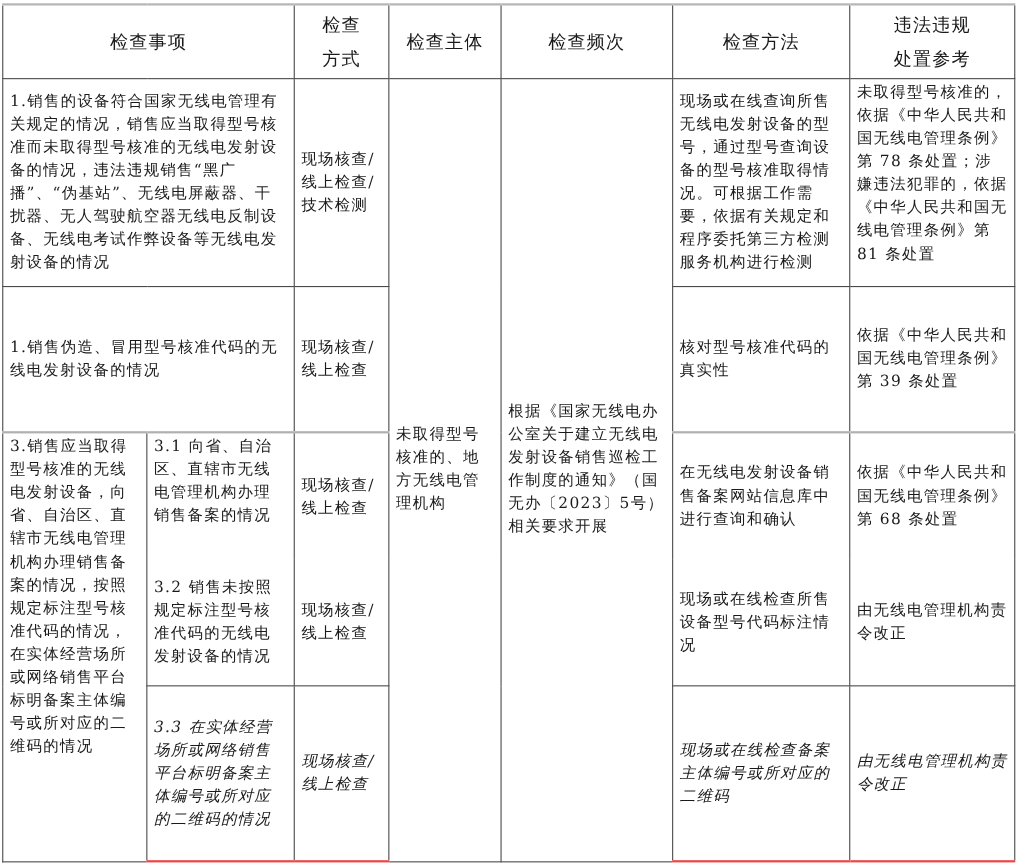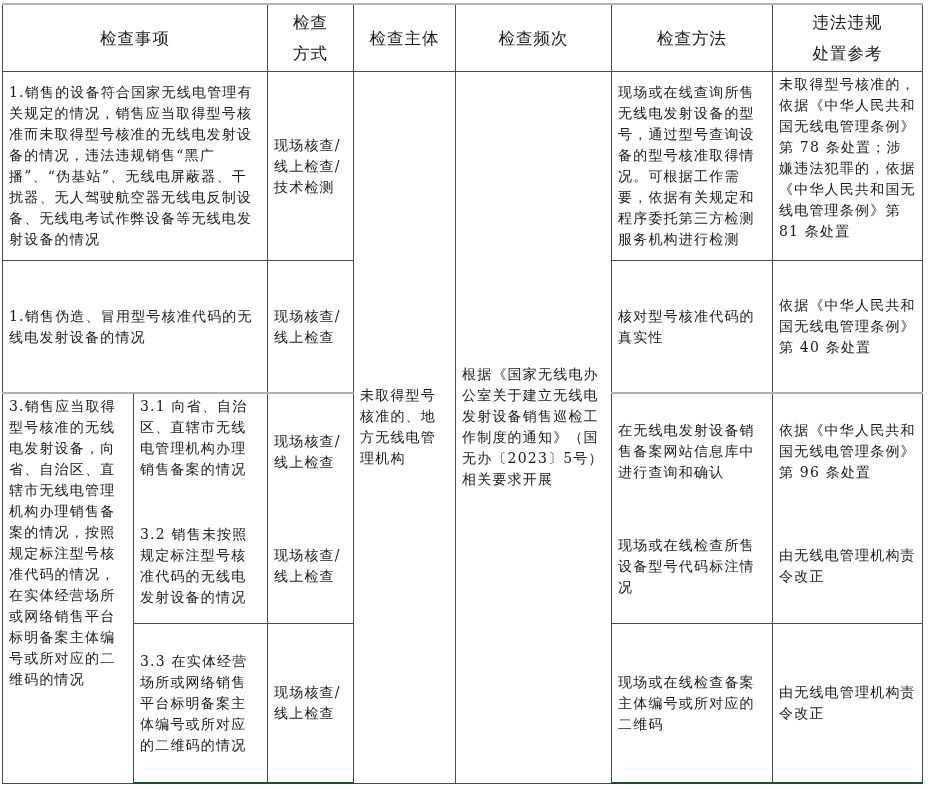--- a/index.html
+++ b/index.html
@@ -27,21 +27,21 @@
     text-align: center;
     letter-spacing: 1px;
     height: 66px;
     border-top: 2px solid #b5b5b5;
   }
   table.grid tr.r1 td { height: 186px; }
   table.grid tr.r2 td { height: 131px; }
   table.grid tr.r3a td { height: 113px; }
   table.grid tr.r3b td { height: 114px; margin-left: 36px; }
   table.grid tr.r3c td { height: 158px; }
-  table.grid tr:last-child td { border-bottom: 2px solid #14532d; }
+  table.grid tr:last-child td { border-bottom: 2px solid #ef4444; font-style: italic; }
   .top { vertical-align: top !important; padding-top: 2px !important; }
   .thick-top { border-top: 2px solid #b0b0b0 !important; }
 </style>
 </head>
 <body>
 
 <table class="grid">
   <colgroup>
     <col style="width:131px">
     <col style="width:134px">
@@ -67,29 +67,29 @@
     <td rowspan="5">未取得型号核准的、地方无线电管理机构</td>
     <td rowspan="5">根据《国家无线电办公室关于建立无线电发射设备销售巡检工作制度的通知》（国无办〔2023〕5号）相关要求开展</td>
     <td>现场或在线查询所售无线电发射设备的型号，通过型号查询设备的型号核准取得情况。可根据工作需要，依据有关规定和程序委托第三方检测服务机构进行检测</td>
     <td class="top">未取得型号核准的，依据《中华人民共和国无线电管理条例》第 78 条处置；涉嫌违法犯罪的，依据《中华人民共和国无线电管理条例》第 81 条处置</td>
   </tr>
 
   <tr class="r2">
     <td colspan="2">1.销售伪造、冒用型号核准代码的无线电发射设备的情况</td>
     <td>现场核查/线上检查</td>
     <td>核对型号核准代码的真实性</td>
-    <td>依据《中华人民共和国无线电管理条例》第 40 条处置</td>
+    <td>依据《中华人民共和国无线电管理条例》第 39 条处置</td>
   </tr>
 
   <tr class="r3a">
     <td rowspan="3" class="top thick-top">3.销售应当取得型号核准的无线电发射设备，向省、自治区、直辖市无线电管理机构办理销售备案的情况，按照规定标注型号核准代码的情况，在实体经营场所或网络销售平台标明备案主体编号或所对应的二维码的情况</td>
     <td class="top thick-top" style="border-bottom:none">3.1 向省、自治区、直辖市无线电管理机构办理销售备案的情况</td>
     <td class="thick-top" style="border-bottom:none">现场核查/线上检查</td>
     <td class="thick-top" style="border-bottom:none">在无线电发射设备销售备案网站信息库中进行查询和确认</td>
-    <td class="thick-top" style="border-bottom:none">依据《中华人民共和国无线电管理条例》第 96 条处置</td>
+    <td class="thick-top" style="border-bottom:none">依据《中华人民共和国无线电管理条例》第 68 条处置</td>
   </tr>
 
   <tr class="r3b">
     <td style="border-top:none">3.2 销售未按照规定标注型号核准代码的无线电发射设备的情况</td>
     <td style="border-top:none">现场核查/线上检查</td>
     <td style="border-top:none">现场或在线检查所售设备型号代码标注情况</td>
     <td style="border-top:none">由无线电管理机构责令改正</td>
   </tr>
 
   <tr class="r3c">

